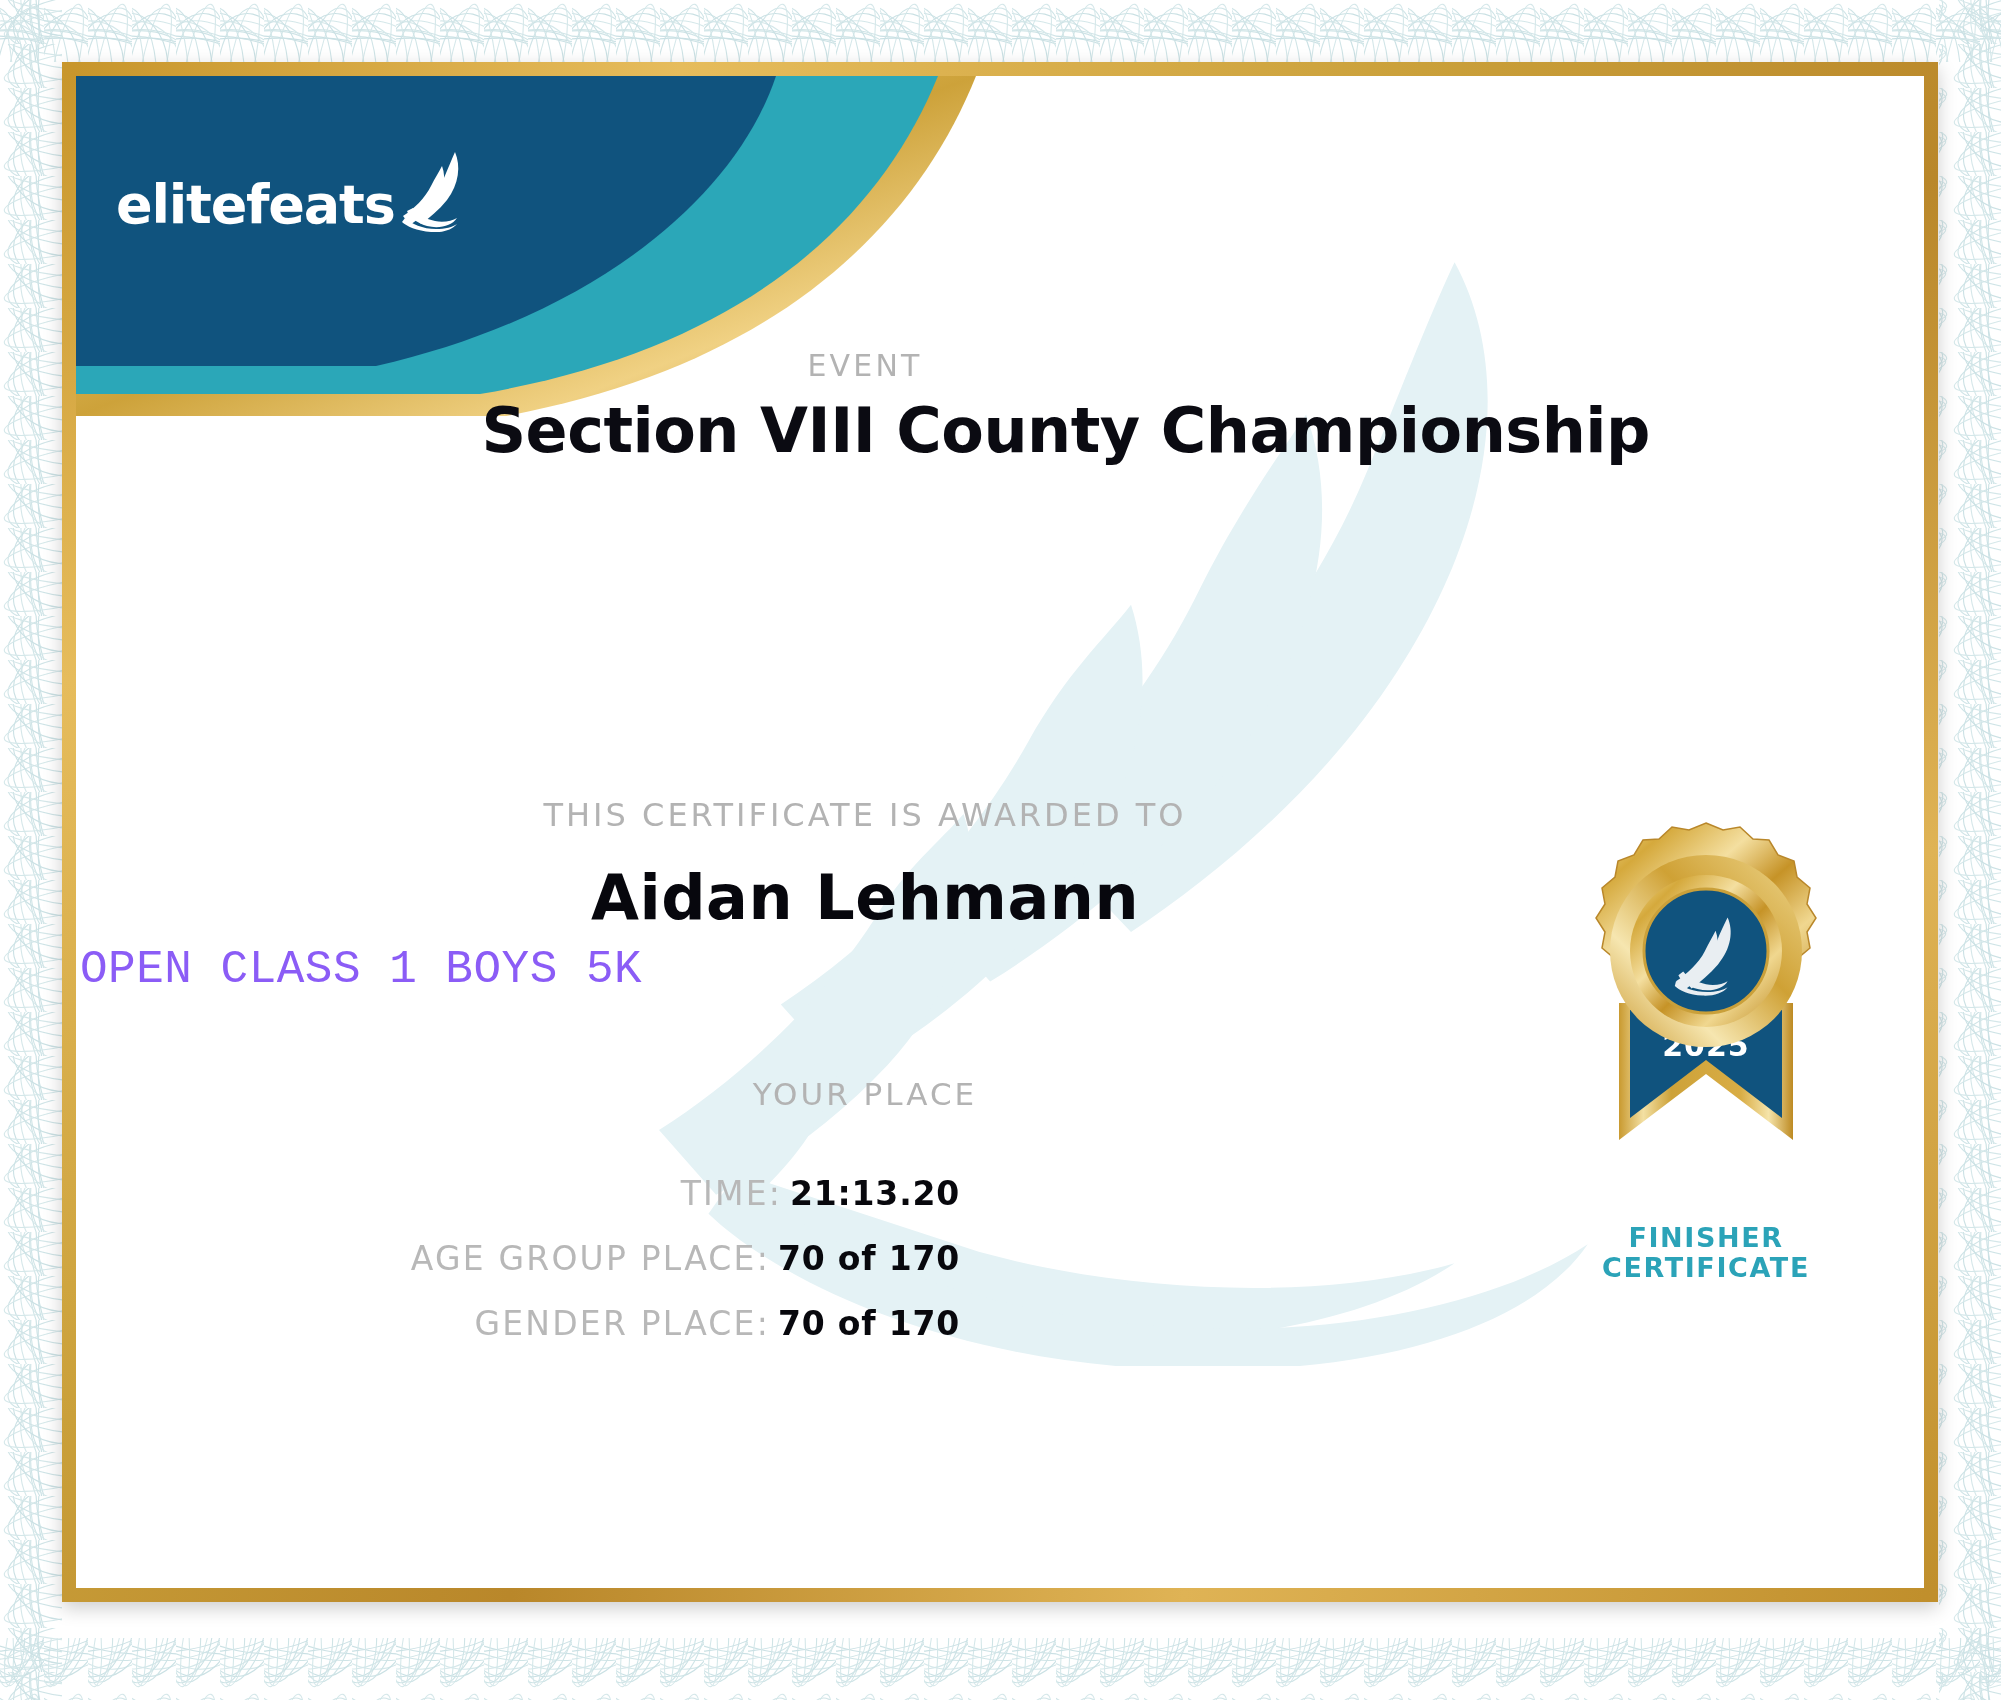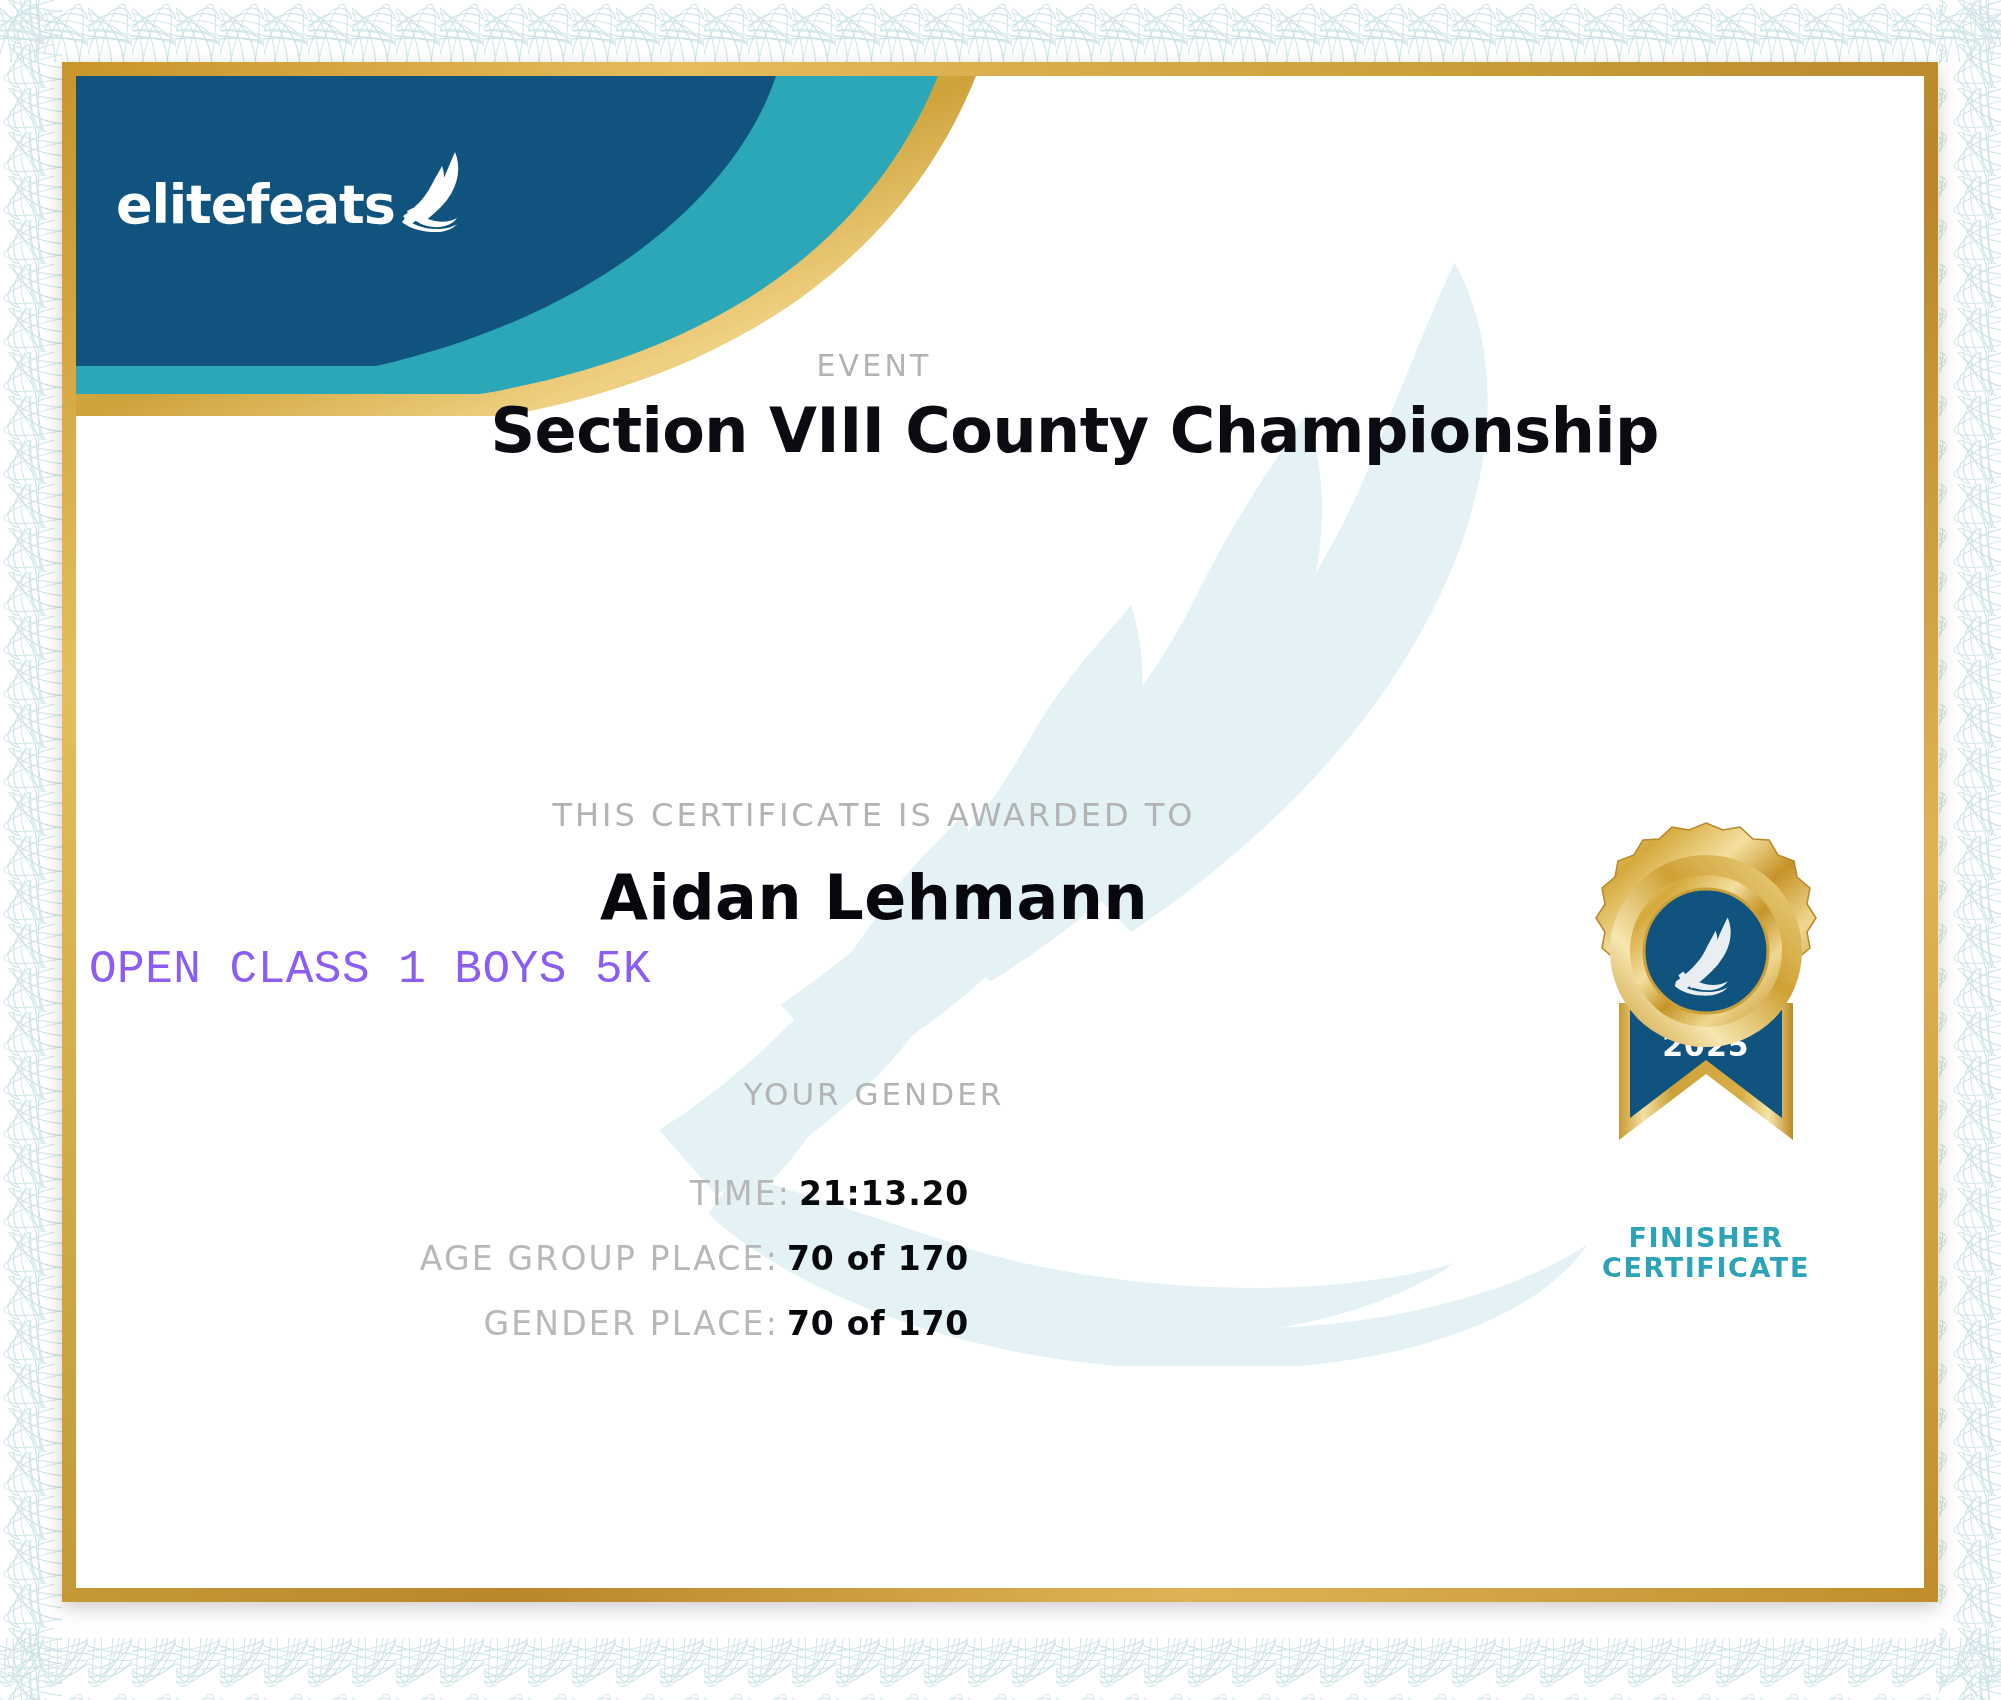--- a/index.html
+++ b/index.html
@@ -63,21 +63,21 @@
     font-size:54px;
     font-weight:700;
     color:#ffffff;
     letter-spacing:-1.2px;
     line-height:1;
   }
 
   
   .content{
     position:absolute;
-    left:13px;top:0;
+    left:4px;top:0;
     width:1848px;height:1512px;
     z-index:5;
   }
 
   .label{
     color:#b3b3b3;
     font-family:"DejaVu Sans", sans-serif;
     font-weight:400;
     letter-spacing:3.2px;
   }
@@ -245,21 +245,21 @@
 
     <div class="content">
 
       <div class="label evt-label">EVENT</div>
       <div class="evt-title">Section VIII County Championship</div>
 
       <div class="label awarded-label">THIS CERTIFICATE IS AWARDED TO</div>
       <div class="recipient">Aidan Lehmann</div>
       <div class="subclass">OPEN CLASS 1 BOYS 5K</div>
 
-      <div class="label stats-label">YOUR GENDER</div>
+      <div class="label stats-label">YOUR PLACE</div>
 
       <div class="stats">
         <div class="stat-row">
           <span class="stat-key">TIME:</span><span class="stat-val">21:13.20</span>
         </div>
         <div class="stat-row">
           <span class="stat-key">AGE GROUP PLACE:</span><span class="stat-val">70 of 170</span>
         </div>
         <div class="stat-row">
           <span class="stat-key">GENDER PLACE:</span><span class="stat-val">70 of 170</span>

